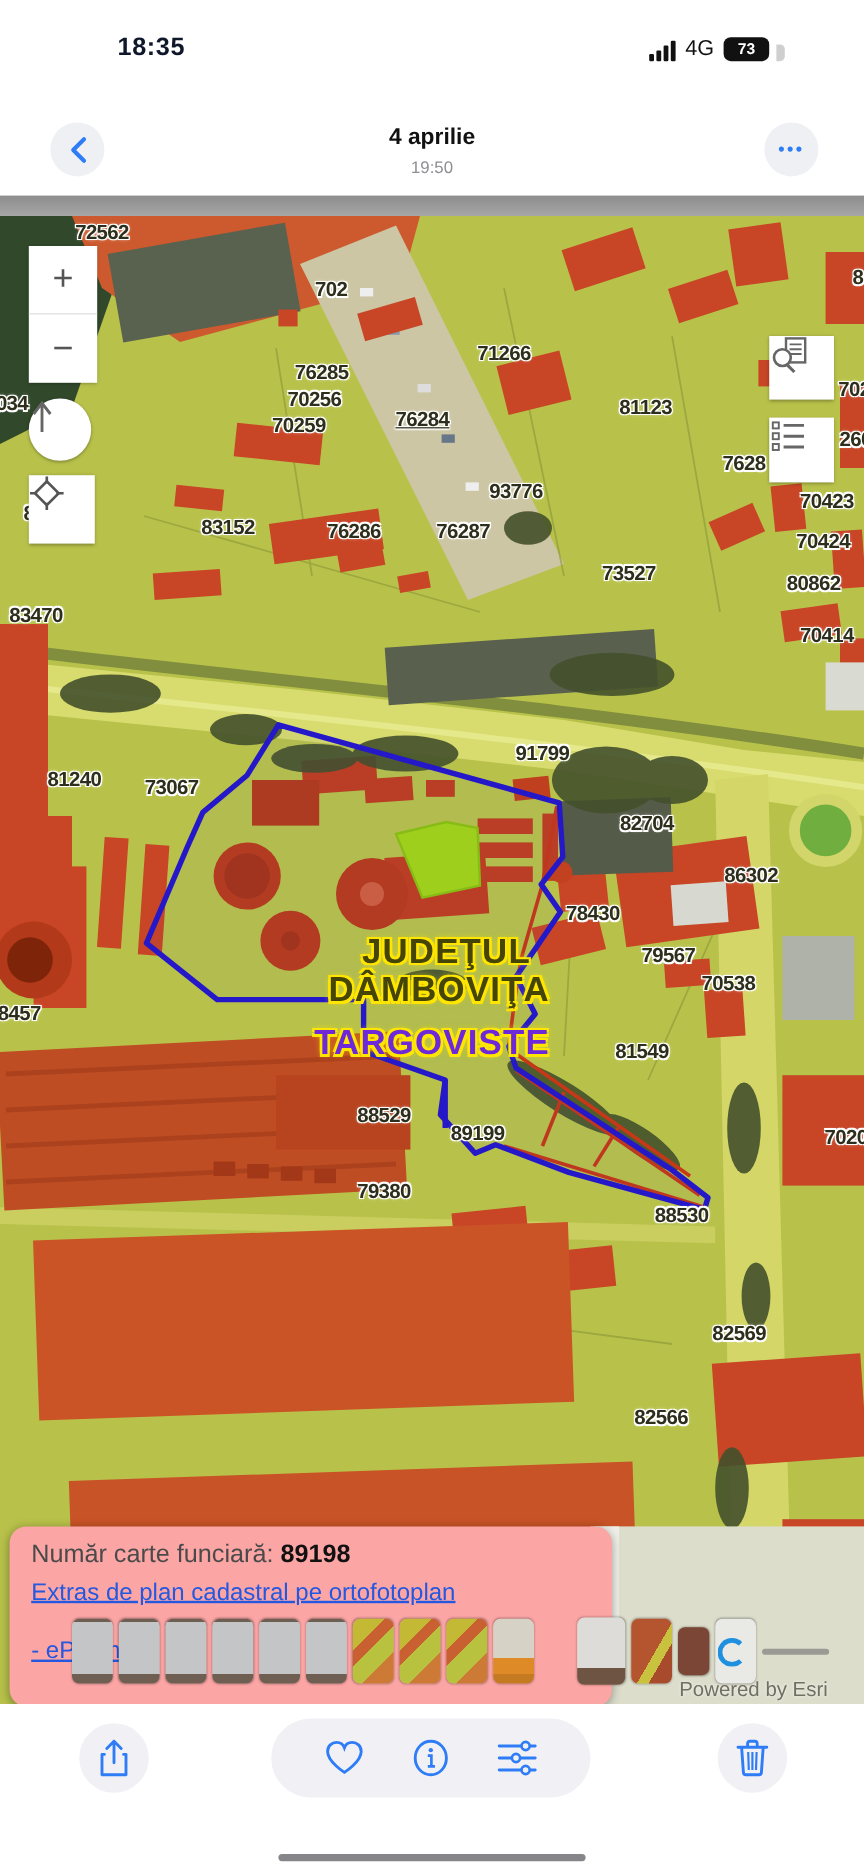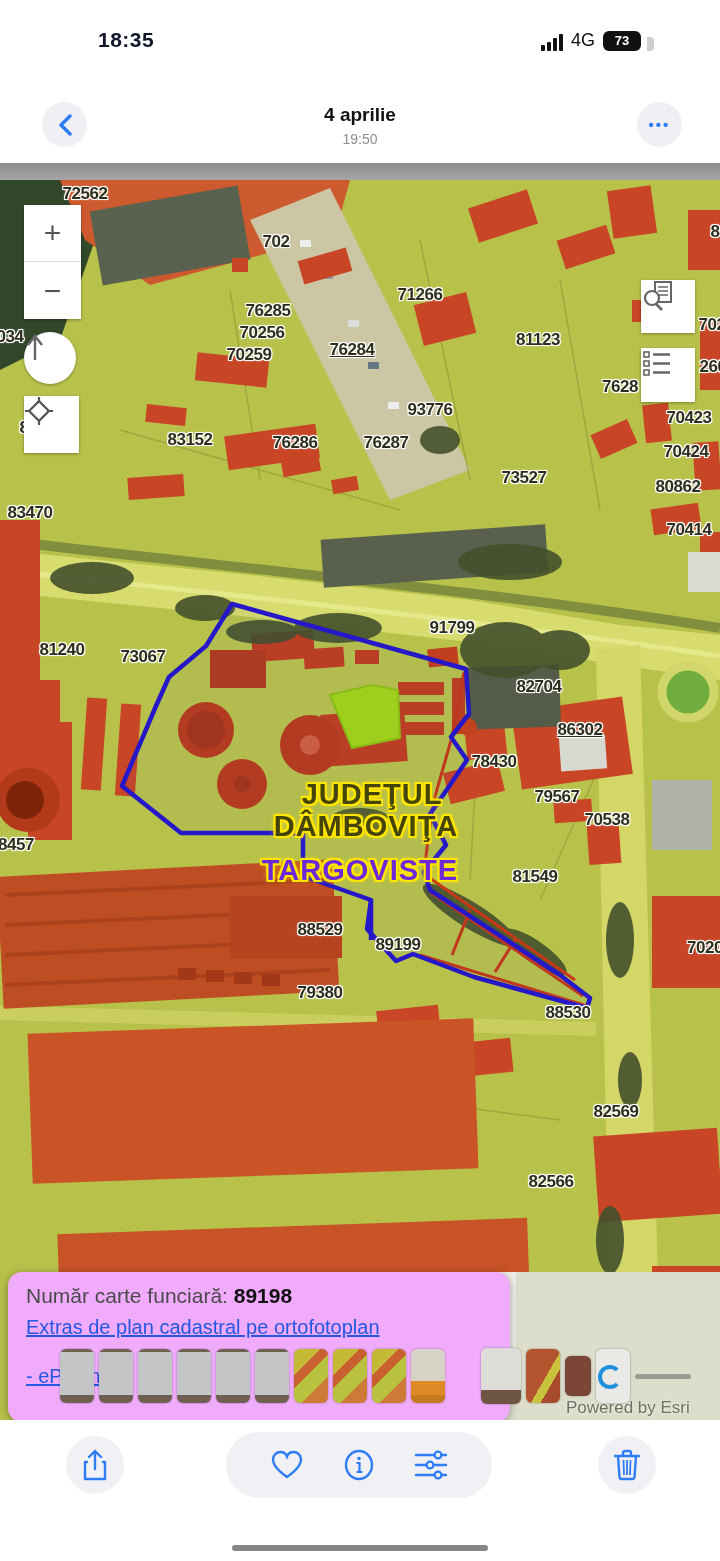--- a/index.html
+++ b/index.html
@@ -55,21 +55,21 @@
   .northbtn{left:24px;top:152px;width:52px;height:52px;border-radius:50%;}
   .locatebtn{left:24px;top:216px;width:55px;height:57px;}
   .searchbox{left:294px;top:26px;width:403px;height:58px;display:flex;align-items:center;padding:0;}
   .search-input{flex:1;height:100%;border:0;outline:none;font-size:24px;color:#888;padding:0 16px;
                 font-family:"Liberation Sans",sans-serif;background:transparent;}
   .search-btn{width:57px;height:100%;border-left:1px solid #e2e2e2;display:flex;align-items:center;justify-content:center;}
   .identbtn{left:641px;top:100px;width:54px;height:53px;}
   .legendbtn{left:641px;top:168px;width:54px;height:54px;}
 
   
-  .popup{position:absolute;left:8px;top:1092px;width:502px;height:150px;background:#f0abfc;border-radius:14px;
+  .popup{position:absolute;left:8px;top:1092px;width:502px;height:150px;background:#fca5a5;border-radius:14px;
          box-shadow:0 2px 8px rgba(0,0,0,.35);padding:12px 18px 0 18px;}
   .popup-line1{font-size:21px;color:#4a4a4a;}
   .popup-line1 b{color:#111;}
   .popup a{display:block;font-size:20px;color:var(--link-blue);text-decoration:underline;margin-top:10px;cursor:pointer;}
   .popup .l2a{margin-top:8px;}
   .popup .l2b{margin-top:26px;}
 
   
   .filmstrip{position:absolute;left:60px;top:1168px;height:56px;display:flex;align-items:center;gap:5px;}
   .thumb{width:34px;height:54px;border-radius:6px;box-shadow:0 0 2px rgba(0,0,0,.4);cursor:pointer;flex:none;}
@@ -308,21 +308,21 @@
         <span class="parcel" style="left: 524px; top: 298px;">73527</span>
         <span class="parcel" style="left: 689px; top: 238px;">70423</span>
         <span class="parcel" style="left: 686px; top: 272px;">70424</span>
         <span class="parcel" style="left: 678px; top: 307px;">80862</span>
         <span class="parcel" style="left: 30px; top: 333px;">83470</span>
         <span class="parcel" style="left: 689px; top: 350px;">70414</span>
         <span class="parcel" style="left: 452px; top: 408px; margin-top: 40px;">91799</span>
         <span class="parcel" style="left: 62px; top: 470px;">81240</span>
         <span class="parcel" style="left: 143px; top: 477px;">73067</span>
         <span class="parcel" style="left: 539px; top: 507px;">82704</span>
-        <span class="parcel" style="left: 580px; top: 550px; text-decoration: underline;">86302</span>
+        <span class="parcel" style="left: 626px; top: 550px;">86302</span>
         <span class="parcel" style="left: 494px; top: 582px;">78430</span>
         <span class="parcel" style="left: 557px; top: 617px;">79567</span>
         <span class="parcel" style="left: 607px; top: 640px;">70538</span>
         <span class="parcel" style="left: 535px; top: 697px;">81549</span>
         <span class="parcel" style="left: 16px; top: 665px;">8457</span>
         <span class="parcel" style="left: 320px; top: 750px;">88529</span>
         <span class="parcel" style="left: 398px; top: 765px;">89199</span>
         <span class="parcel" style="left: 320px; top: 813px;">79380</span>
         <span class="parcel" style="left: 568px; top: 833px;">88530</span>
         <span class="parcel" style="left: 705px; top: 768px;">7020</span>

